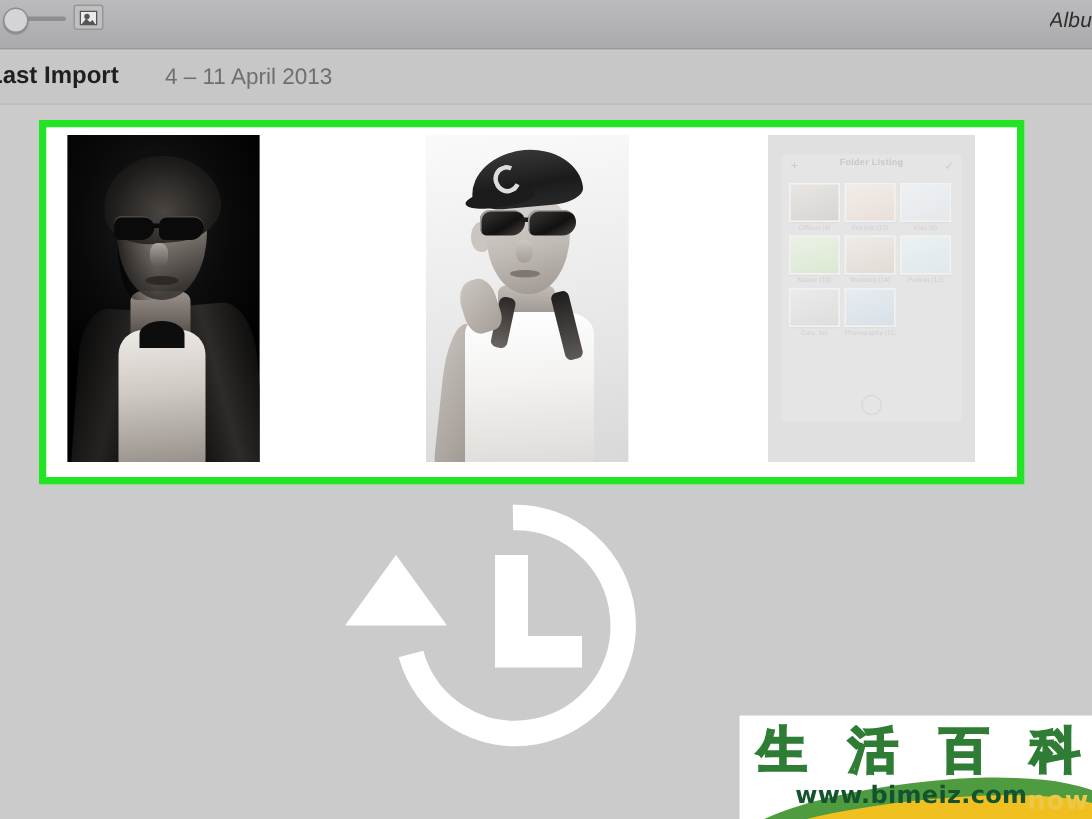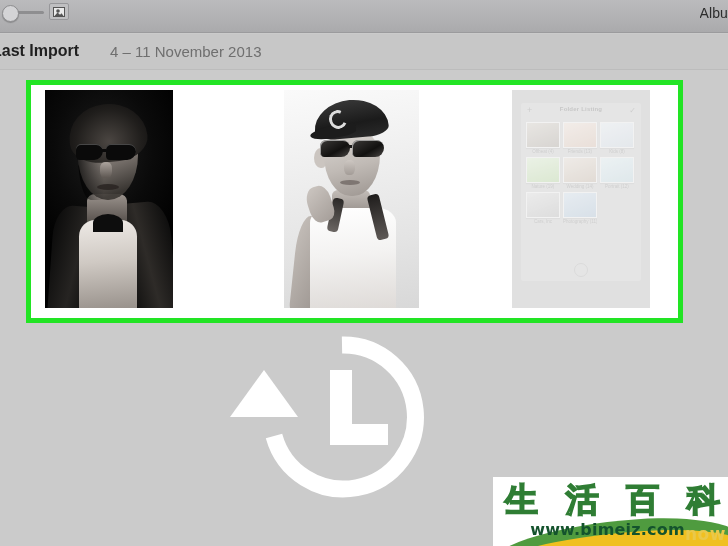--- a/index.html
+++ b/index.html
@@ -11,20 +11,21 @@
     position:relative;
   }
   #app{position:absolute;inset:0;background:#cbcbcb;}
 
   
   .toolbar{
     position:absolute;left:0;top:0;width:728px;height:33px;
     background:linear-gradient(180deg,#bbbbbd 0%,#b2b2b4 55%,#aaaaac 100%);
     border-bottom:1px solid #9b9b9d;
     box-sizing:border-box;
+    font-style:italic;
   }
   .zoom-slider{
     position:absolute;left:2px;top:5px;width:42px;height:14px;
   }
   .zoom-track{
     position:absolute;left:8px;top:6px;width:34px;height:3px;
     background:#8e8e90;border-radius:2px;
   }
   .zoom-knob{
     position:absolute;left:0px;top:0px;width:15px;height:15px;
@@ -317,21 +318,21 @@
           <circle cx="5" cy="4" r="1.8" fill="#555"></circle>
           <path d="M1.5 9 L4.5 5.4 L7 7.8 L8.6 6.3 L10.5 9 Z" fill="#555"></path>
         </svg>
       </span>
     </div>
     <div class="toolbar-right-label">Albu</div>
   </div>
 
   <div class="header">
     <div class="header-title">Last Import</div>
-    <div class="header-date">4 – 11 November 2013</div>
+    <div class="header-date">4 – 11 April 2013</div>
   </div>
 
   <div class="selection">
     <div class="strip-inner">
 
       <div class="thumb thumb-1">
         <div class="p1-bg"></div>
         <div class="p1-jacketL"></div>
         <div class="p1-jacketR"></div>
         <div class="p1-neck"></div>

